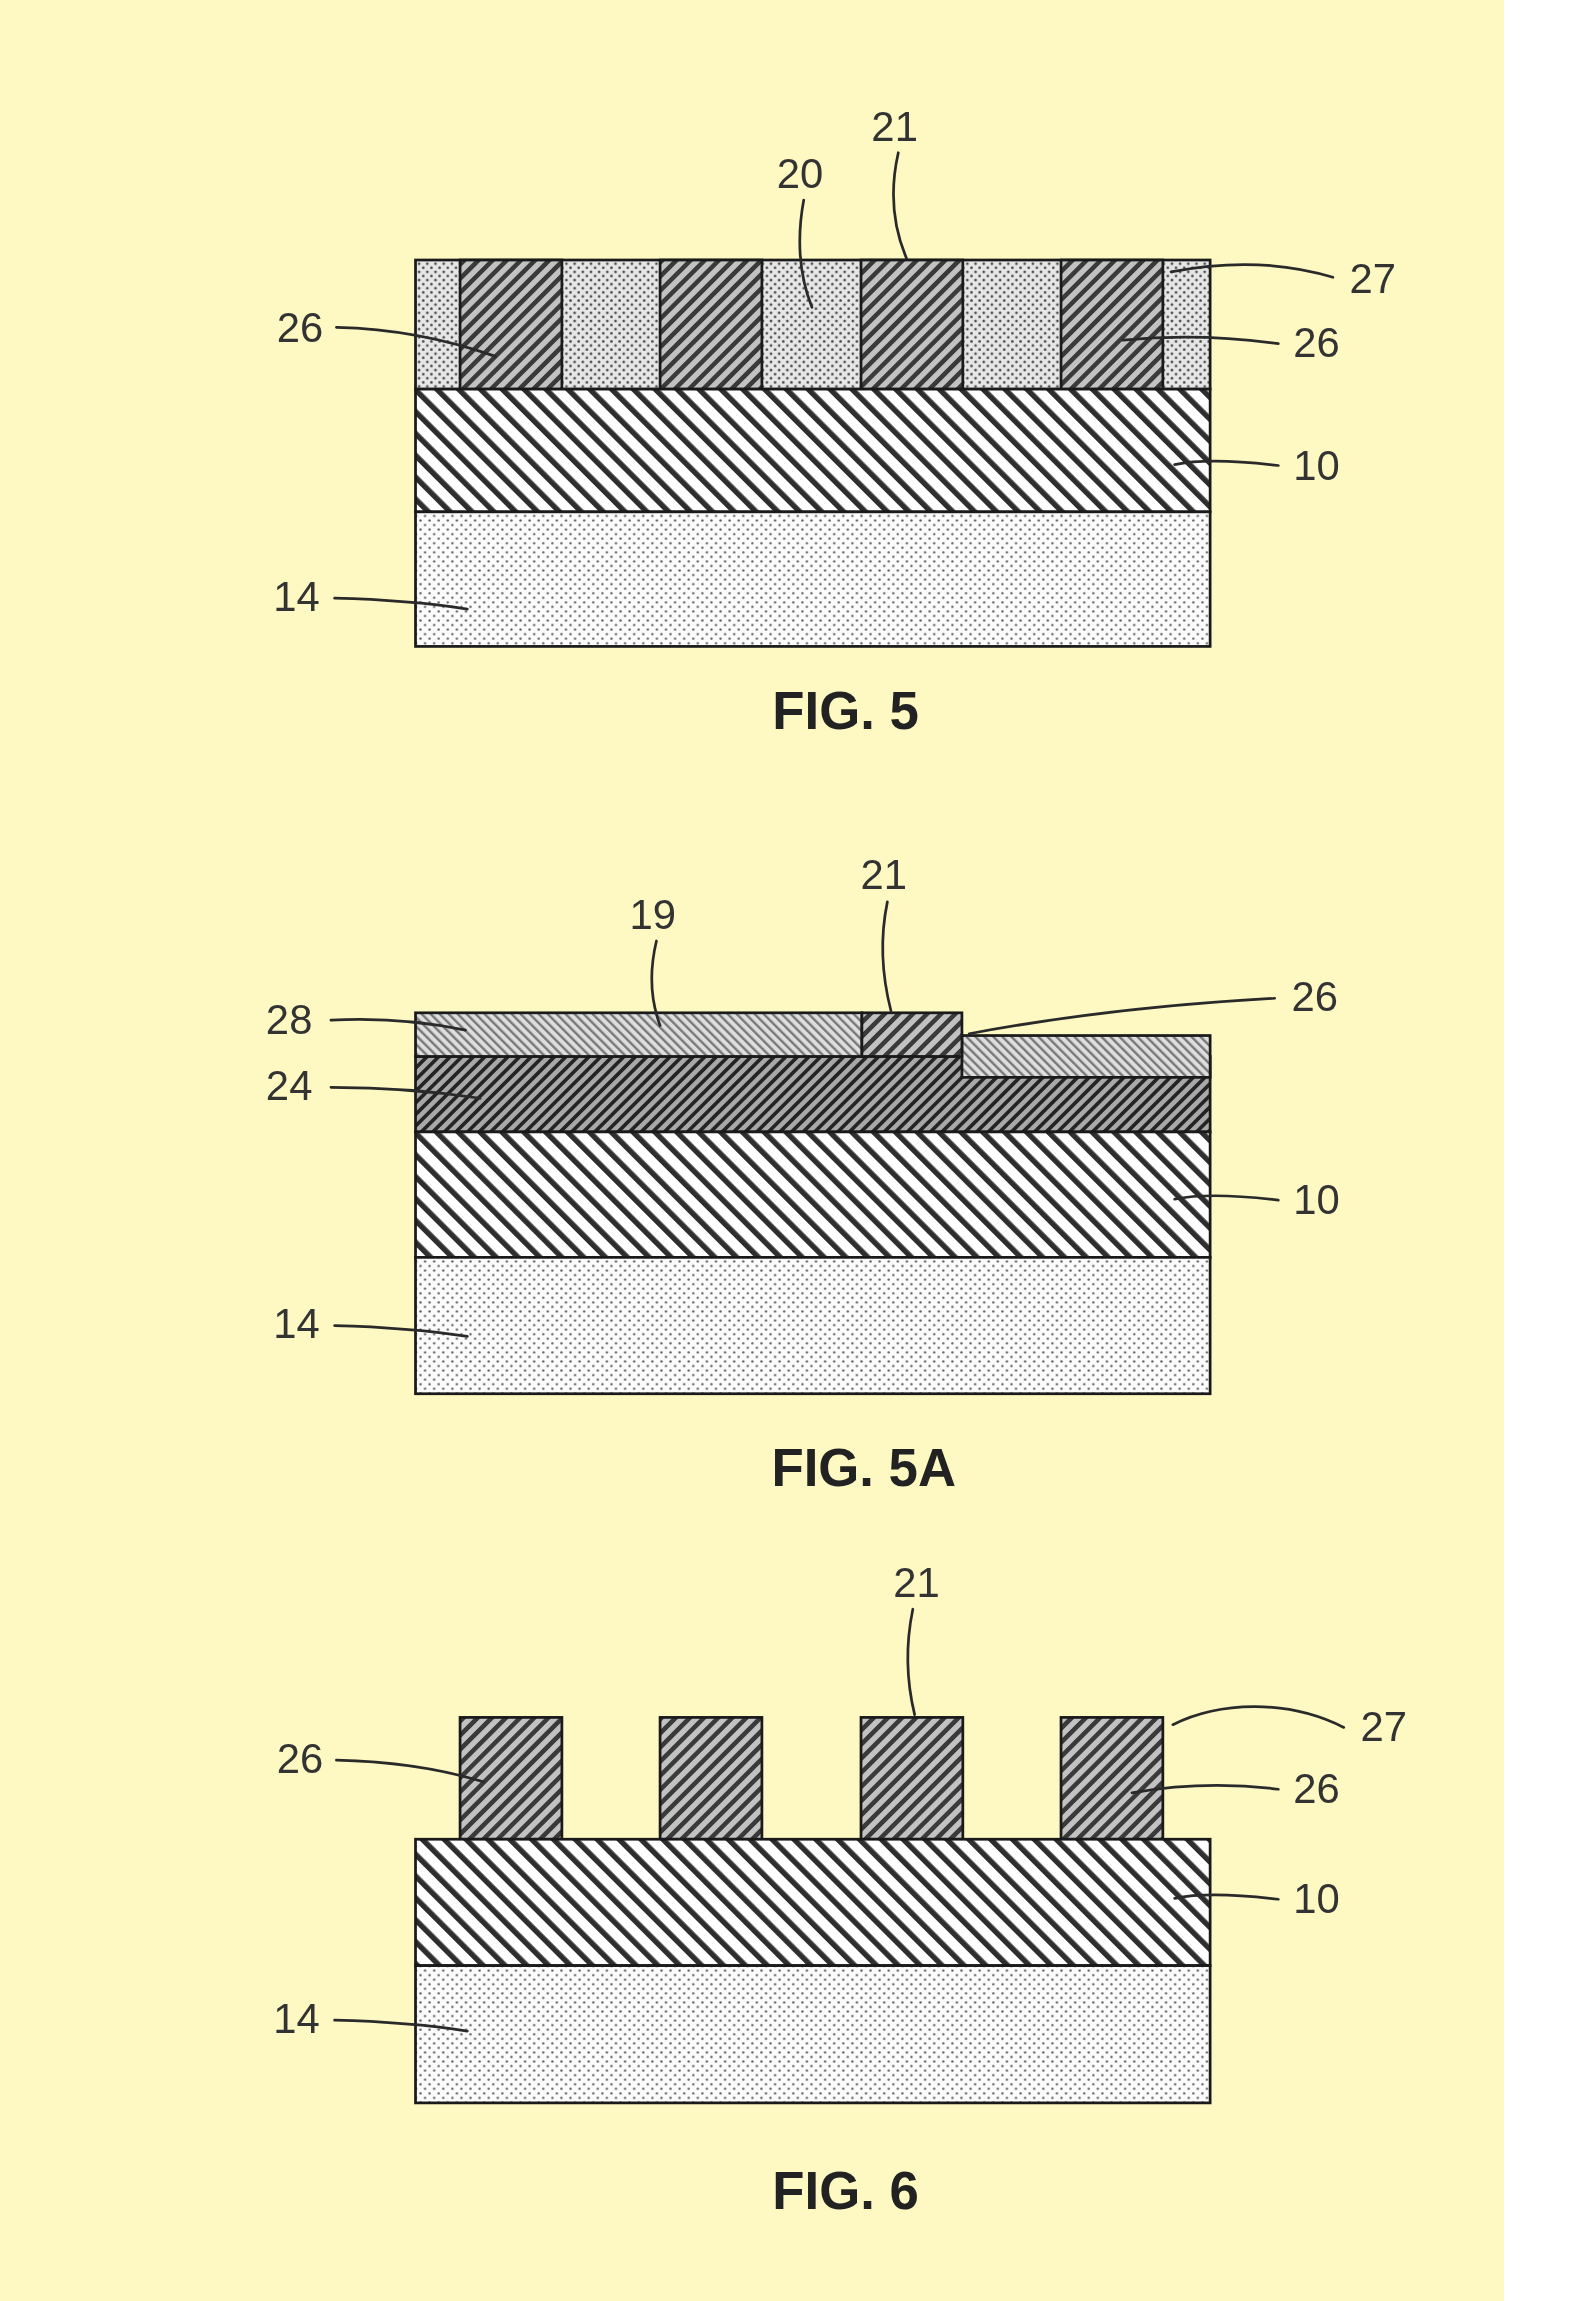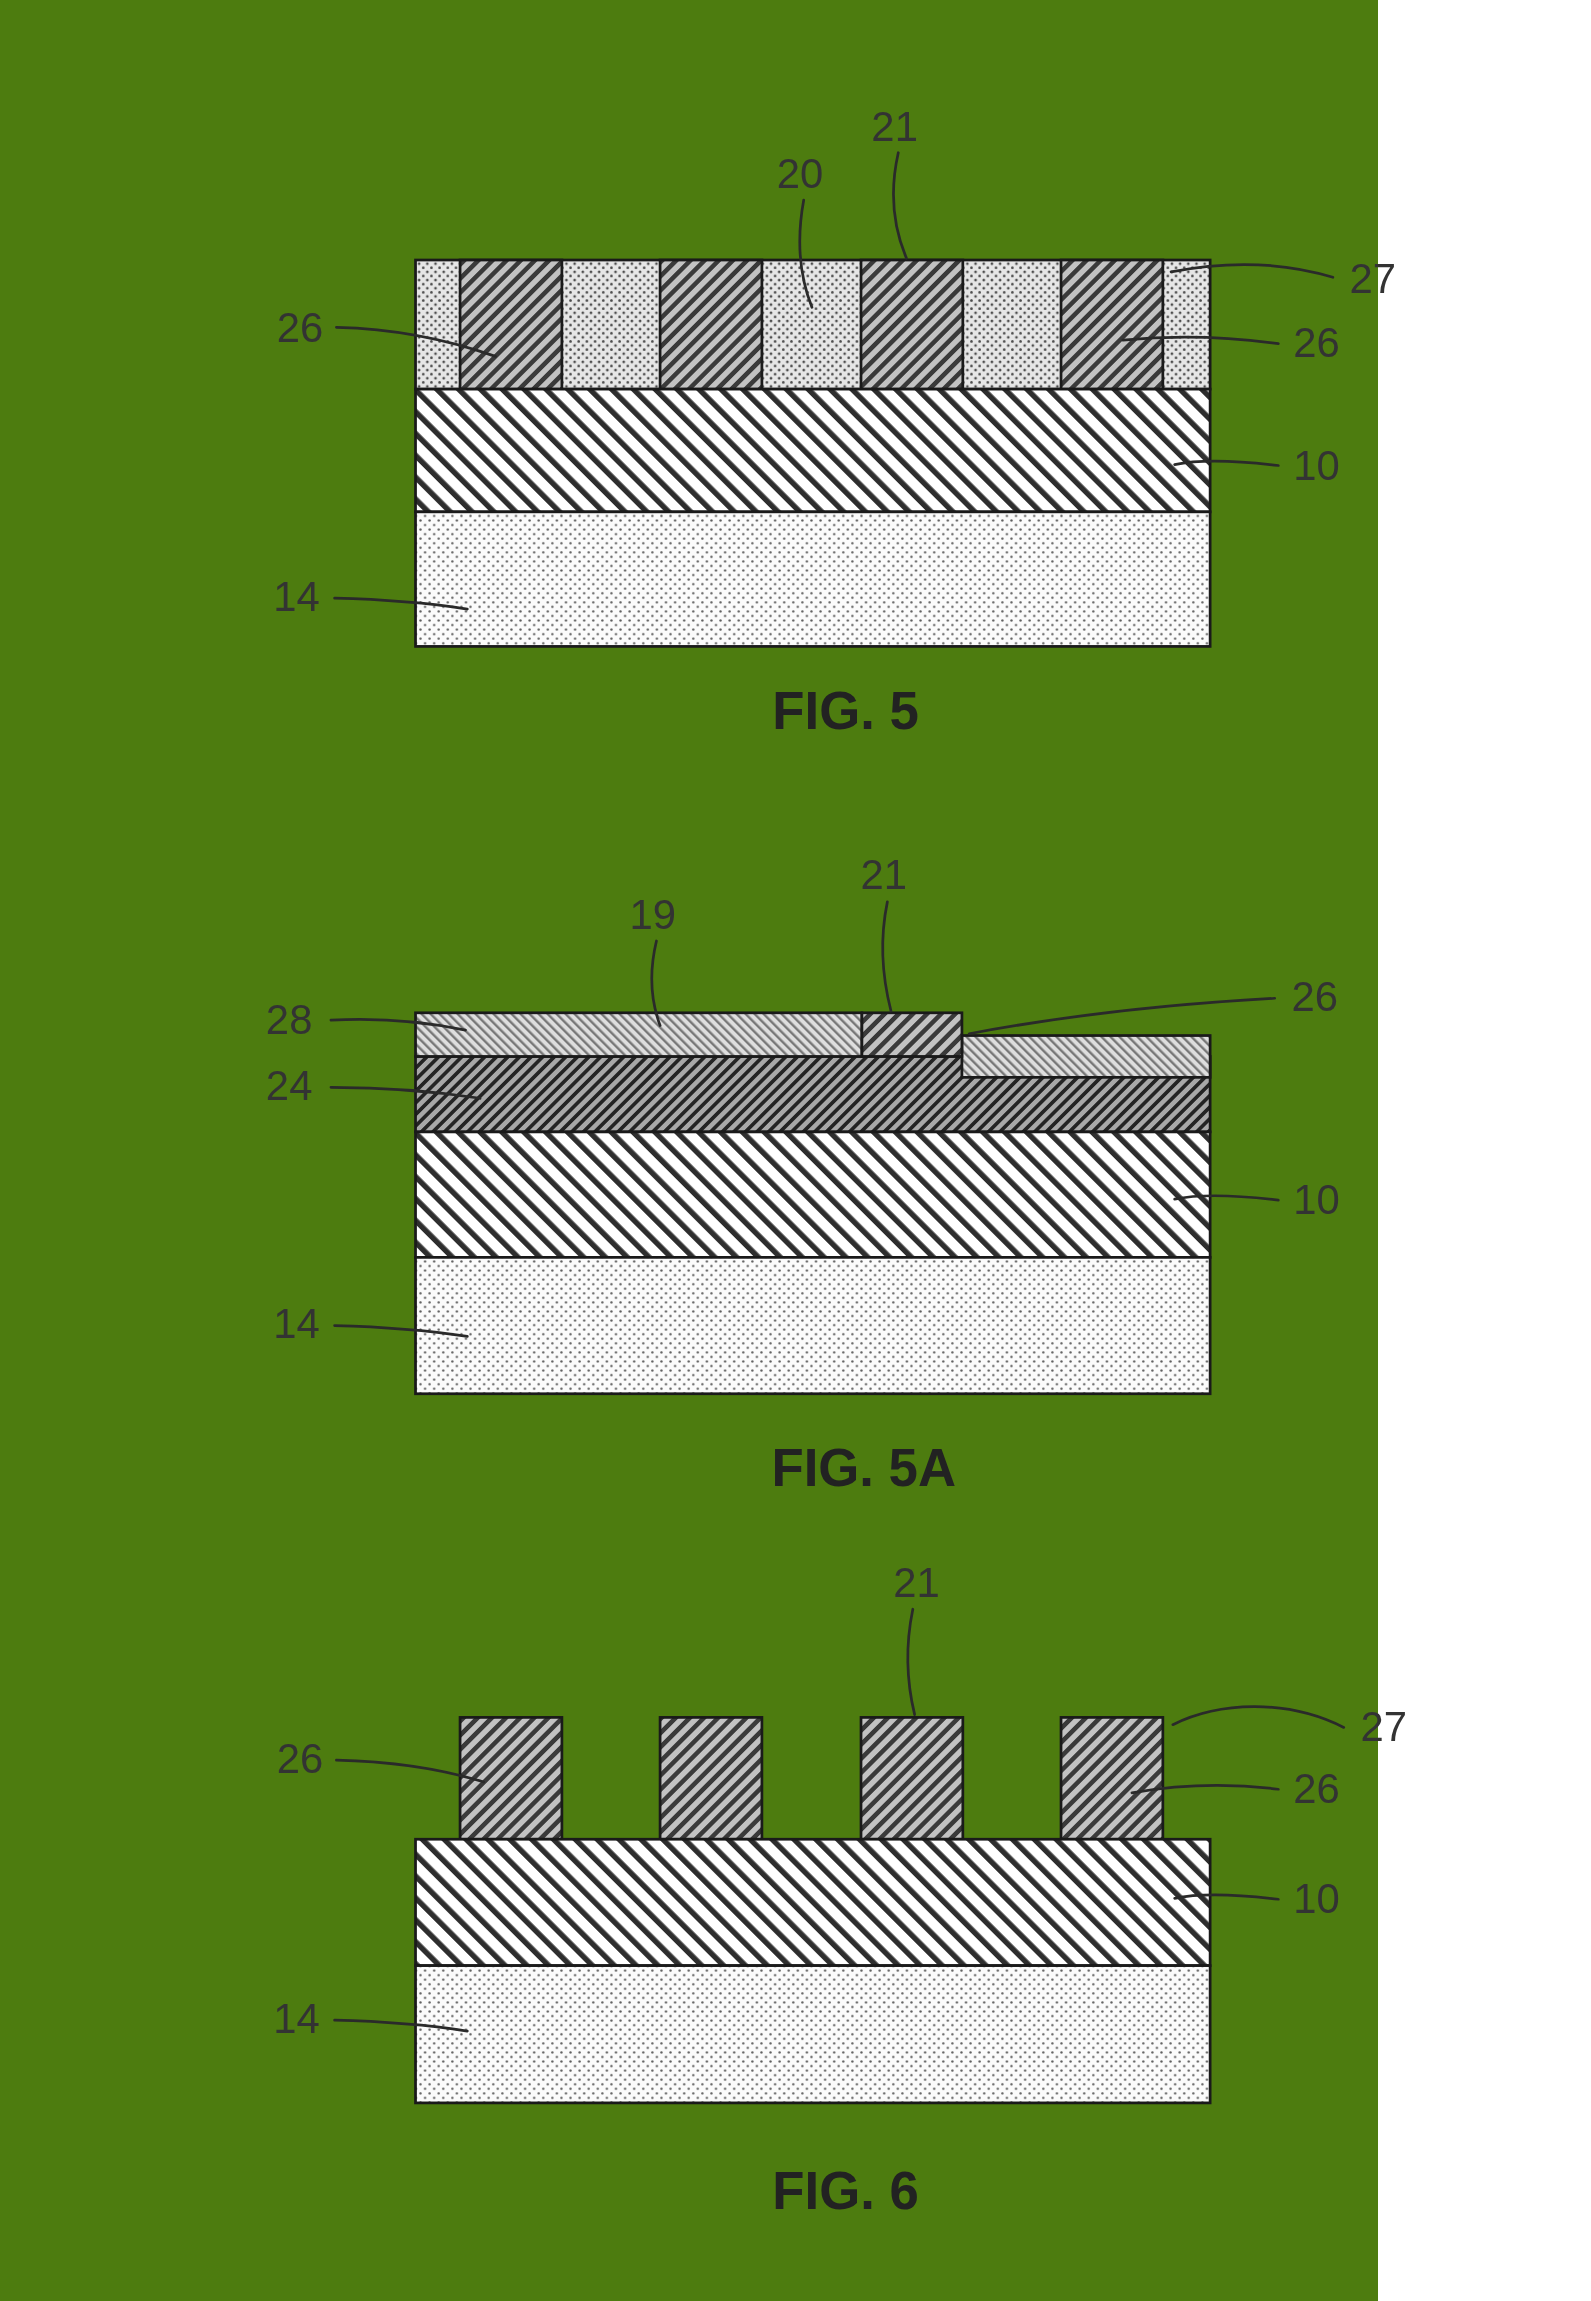--- a/index.html
+++ b/index.html
@@ -1,20 +1,20 @@
 <!DOCTYPE html>
 <html style="font-size:14.5px"><head>
 <meta charset="utf-8">
 <style>
   html, body { margin: 0; padding: 0; background: #ffffff; }
   .page {
     position: relative;
-    width: 1378px;
+    width: 1504px;
     height: 2302px;
-    background: #4d7c0f;
+    background: #fef9c3;
     font-family: "Liberation Sans", sans-serif;
   }
   svg { display: block; }
   .outl   { stroke: #1a1a1a; stroke-width: 3; }
   .leader { fill: none; stroke: #2a2a2a; stroke-width: 3; stroke-linecap: round; }
   .ref {
     font-family: "Liberation Sans", sans-serif;
     font-size: 46px;
     fill: #333333;
     text-anchor: middle;

